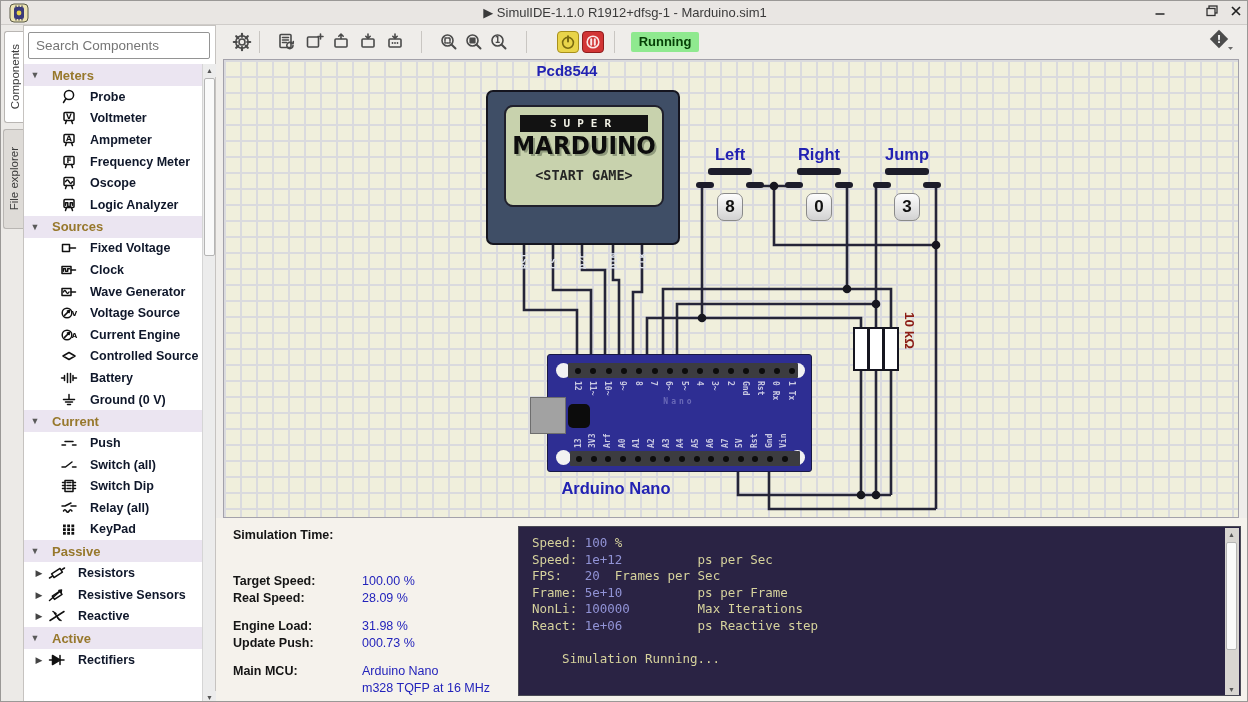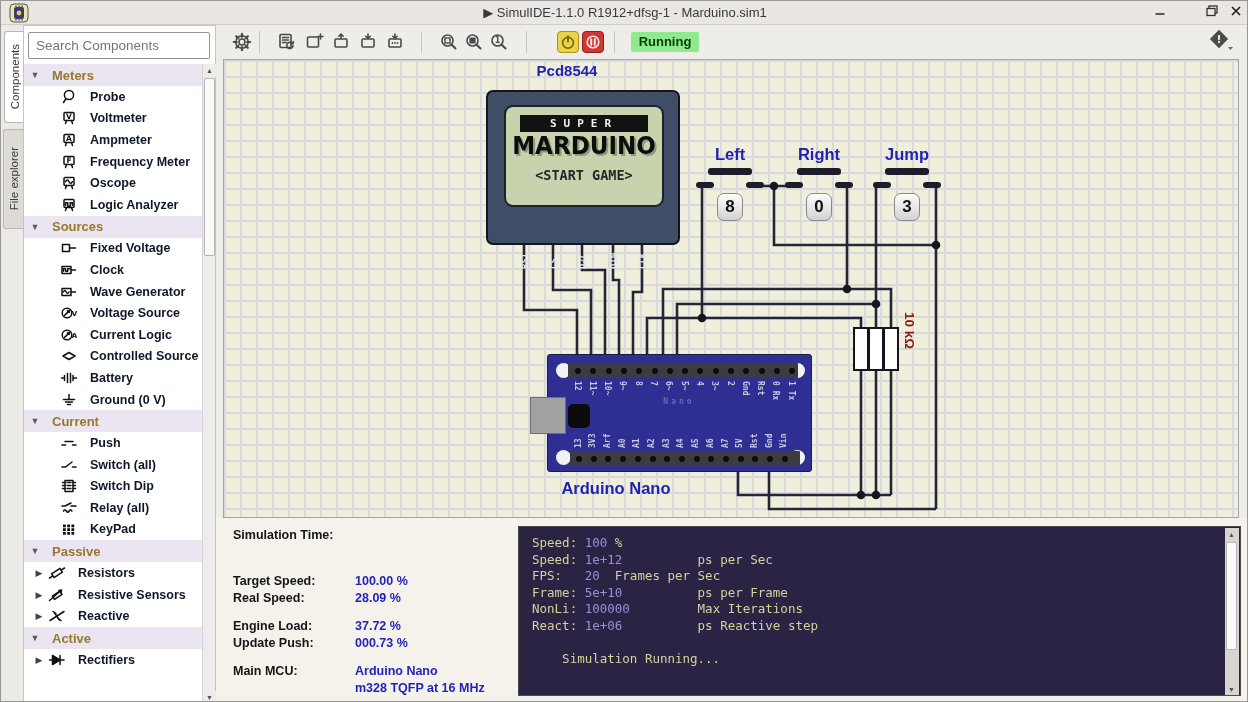--- a/index.html
+++ b/index.html
@@ -70,21 +70,21 @@
   .pin-hole{position:absolute;width:6px;height:6px;background:#0c0c0c;border-radius:50%}
   .ard-pin-label{position:absolute;white-space:nowrap;font-family:"DejaVu Sans Mono",monospace;font-weight:bold;font-size:8px;color:#c9c9e2}
   #nano-text{position:absolute;left:425px;top:337px;width:60px;text-align:center;font-family:"DejaVu Sans Mono",monospace;font-weight:bold;font-size:8px;color:#6a6ab8;letter-spacing:3px}
   #usb{position:absolute;left:306px;top:337px;width:36px;height:37px;background:#a2a2a2;border:1px solid #6e6e6e}
   #reset-btn{position:absolute;left:344px;top:344px;width:22px;height:24px;background:#0c0c0c;border-radius:5px}
   #resistor-label{position:absolute;left:678px;top:252px;writing-mode:vertical-rl;color:#8c1d15;font-weight:bold;font-size:13.5px;white-space:nowrap}
   
   #bottom{position:absolute;left:0;top:493px;width:1033px;height:185px;background:#f5f2ec}
   #stats{position:absolute;left:7px;top:0;width:292px;height:185px}
   .stat-label{position:absolute;left:10px;font-size:12.5px;font-weight:bold;color:#151515;white-space:nowrap}
-  .stat-value{position:absolute;left:132px;font-size:12.5px;font-weight:bold;color:#2323bb;white-space:nowrap}
+  .stat-value{position:absolute;left:139px;font-size:12.5px;font-weight:normal;color:#2323bb;white-space:nowrap}
   #sim-time-value{position:absolute;left:10px;font-size:13px;font-weight:bold;color:#a51125;white-space:nowrap}
   #console{position:absolute;left:302px;top:8px;width:723px;height:170px;background:#2a2344;border:1px solid #4a4a55;padding:8px 0 4px 13px;overflow:hidden}
   .console-line{font-family:"DejaVu Sans Mono",monospace;font-size:12.5px;line-height:16.5px;white-space:pre}
   .c-label{color:#d6d29c}.c-value{color:#9193d6}
   #console-scroll{position:absolute;right:1px;top:1px;width:14px;height:168px;background:#d8d5d1}
   .dots-h{position:absolute;color:#8a8a8a;font-size:8px;letter-spacing:2px}
 </style>
 </head>
 <body>
 
@@ -220,21 +220,21 @@
             </svg></span>
           <span class="item-label">Voltage Source</span>
         </div>
         <div class="comp-item">
           <span class="spacer"></span>
           <span class="cicon"><svg width="22" height="18" viewBox="0 0 18 18">
               <circle cx="7" cy="9" r="4.8"></circle>
               <path d="M4.6 11.4L9.4 6.6M9.4 6.6l-2 .3m2-.3l-.3 2"></path>
               <text x="14.5" y="11.8" text-anchor="middle" font-size="7" font-weight="bold" fill="#111" stroke="none" font-family="DejaVu Sans">A</text>
             </svg></span>
-          <span class="item-label">Current Logic</span>
+          <span class="item-label">Current Engine</span>
         </div>
         <div class="comp-item">
           <span class="spacer"></span>
           <span class="cicon"><svg width="22" height="18" viewBox="0 0 18 18">
               <path d="M9 5.5L15 9L9 12.5L3 9Z"></path>
             </svg></span>
           <span class="item-label">Controlled Source</span>
         </div>
         <div class="comp-item">
           <span class="spacer"></span>
@@ -506,21 +506,21 @@
     <div class="dots-h" style="left:496px;top:489px">······</div>
 
     <div id="bottom">
       <div id="stats">
         <div class="stat-label" style="top:10px">Simulation Time:</div>
         <div class="stat-label" style="top:56px">Target Speed:</div>
         <div class="stat-value" style="top:56px">100.00 %</div>
         <div class="stat-label" style="top:73px">Real Speed:</div>
         <div class="stat-value" style="top:73px">28.09 %</div>
         <div class="stat-label" style="top:101px">Engine Load:</div>
-        <div class="stat-value" style="top:101px">37.72 %</div>
+        <div class="stat-value" style="top:101px">31.98 %</div>
         <div class="stat-label" style="top:118px">Update Push:</div>
         <div class="stat-value" style="top:118px">000.73 %</div>
         <div class="stat-label" style="top:146px">Main MCU:</div>
         <div class="stat-value" style="top:146px">Arduino Nano</div>
         <div class="stat-value" style="top:163px">m328 TQFP at 16 MHz</div>
       </div>
       <div id="console">
         <span id="console-lines"><div class="console-line"><span class="c-label">Speed: </span><span class="c-value">100</span><span class="c-label"> %</span></div><div class="console-line"><span class="c-label">Speed: </span><span class="c-value">1e+12</span><span class="c-label">          ps per Sec</span></div><div class="console-line"><span class="c-label">FPS:   </span><span class="c-value">20</span><span class="c-label">  Frames per Sec</span></div><div class="console-line"><span class="c-label">Frame: </span><span class="c-value">5e+10</span><span class="c-label">          ps per Frame</span></div><div class="console-line"><span class="c-label">NonLi: </span><span class="c-value">100000</span><span class="c-label">         Max Iterations</span></div><div class="console-line"><span class="c-label">React: </span><span class="c-value">1e+06</span><span class="c-label">          ps Reactive step</span></div><div class="console-line">&nbsp;</div><div class="console-line"><span class="c-label">    Simulation Running...</span><span class="c-value"></span><span class="c-label"></span></div></span>
         <div id="console-scroll">
           <div class="sb-arrow" style="top:0;background:#d8d5d1">▲</div>

